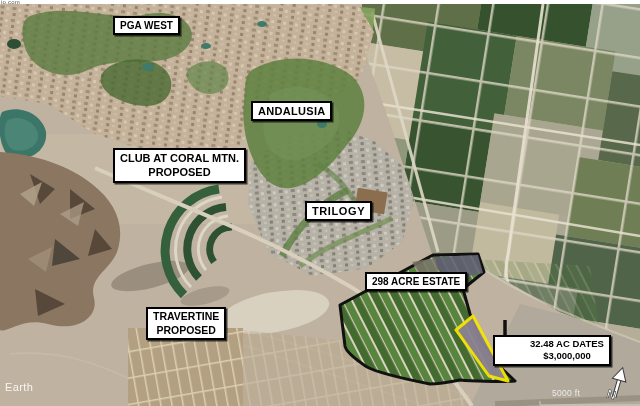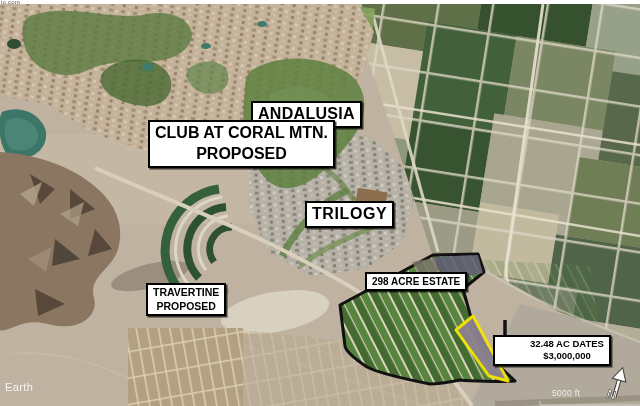--- a/index.html
+++ b/index.html
@@ -5,26 +5,26 @@
   html,body{margin:0;padding:0;background:#ffffff;}
   #stage{position:relative;width:640px;height:406px;overflow:hidden;background:#ffffff;
          font-family:"Liberation Sans",sans-serif;}
   #topstrip{position:absolute;left:0;top:0;width:640px;height:4px;background:#ffffff;}
   #site-watermark{position:absolute;left:1px;top:-1px;font-size:6px;color:#555;letter-spacing:.2px;z-index:30;}
   #map{position:absolute;left:0;top:4px;width:640px;height:402px;}
   svg{display:block;}
   .map-label{position:absolute;z-index:20;background:#ffffff;border:2px solid #000;
              box-shadow:1.5px 1.5px 0 rgba(0,0,0,.7);padding:1px 5px;text-align:center;
              color:#000;font-weight:bold;white-space:nowrap;line-height:1.3;}
-  .fs10{font-size:10px;} .fs11{font-size:16px;} .fs95{font-size:9.5px;} .fs105{font-size:10.5px;}
+  .fs10{font-size:10px;} .fs11{font-size:11px;} .fs95{font-size:9.5px;} .fs105{font-size:10.5px;}
   #label-pga-west{left:113px;top:16px;}
   #label-andalusia{left:251px;top:101px;letter-spacing:.3px;}
-  #label-coral-mtn{left:113px;top:120px;margin-left:35px;}
+  #label-coral-mtn{left:113px;top:148px;}
   #label-trilogy{left:305px;top:201px;letter-spacing:.6px;}
-  #label-travertine{left:146px;top:283px;}
+  #label-travertine{left:146px;top:307px;}
   #label-estate-298{left:365px;top:272px;}
   #label-dates{left:493px;top:335px;padding-left:35px;}
   #earth-watermark{position:absolute;left:5px;top:381px;z-index:25;color:rgba(255,255,255,.88);
                    font-size:11px;letter-spacing:.4px;font-weight:500;}
   #scale-label{position:absolute;left:552px;top:388px;z-index:25;color:rgba(255,255,255,.78);
                font-size:8.5px;letter-spacing:.3px;}
 </style>
 </head>
 <body>
 
@@ -194,20 +194,23 @@
 
       <g transform="translate(604,360) rotate(16 14 20)">
         <line x1="14" y1="34" x2="14" y2="12" stroke="#3a3a3a" stroke-width="4.5"></line>
         <line x1="14" y1="34" x2="14" y2="12" stroke="#ffffff" stroke-width="2.5"></line>
         <polygon points="7,16 14,3 21,16" fill="#ffffff" stroke="#3a3a3a" stroke-width="1"></polygon>
         <text x="6" y="36" font-size="12" font-weight="bold" fill="#ffffff" stroke="#3a3a3a" stroke-width=".6">N</text>
       </g>
     </svg>
   </div>
 
+  <div class="map-label fs10" id="label-pga-west">
+    <div>PGA WEST</div>
+  </div>
 
   <div class="map-label fs11" id="label-andalusia">
     <div>ANDALUSIA</div>
   </div>
 
   <div class="map-label fs11" id="label-coral-mtn">
     <div>CLUB AT CORAL MTN.</div>
     <div>PROPOSED</div>
   </div>
 

